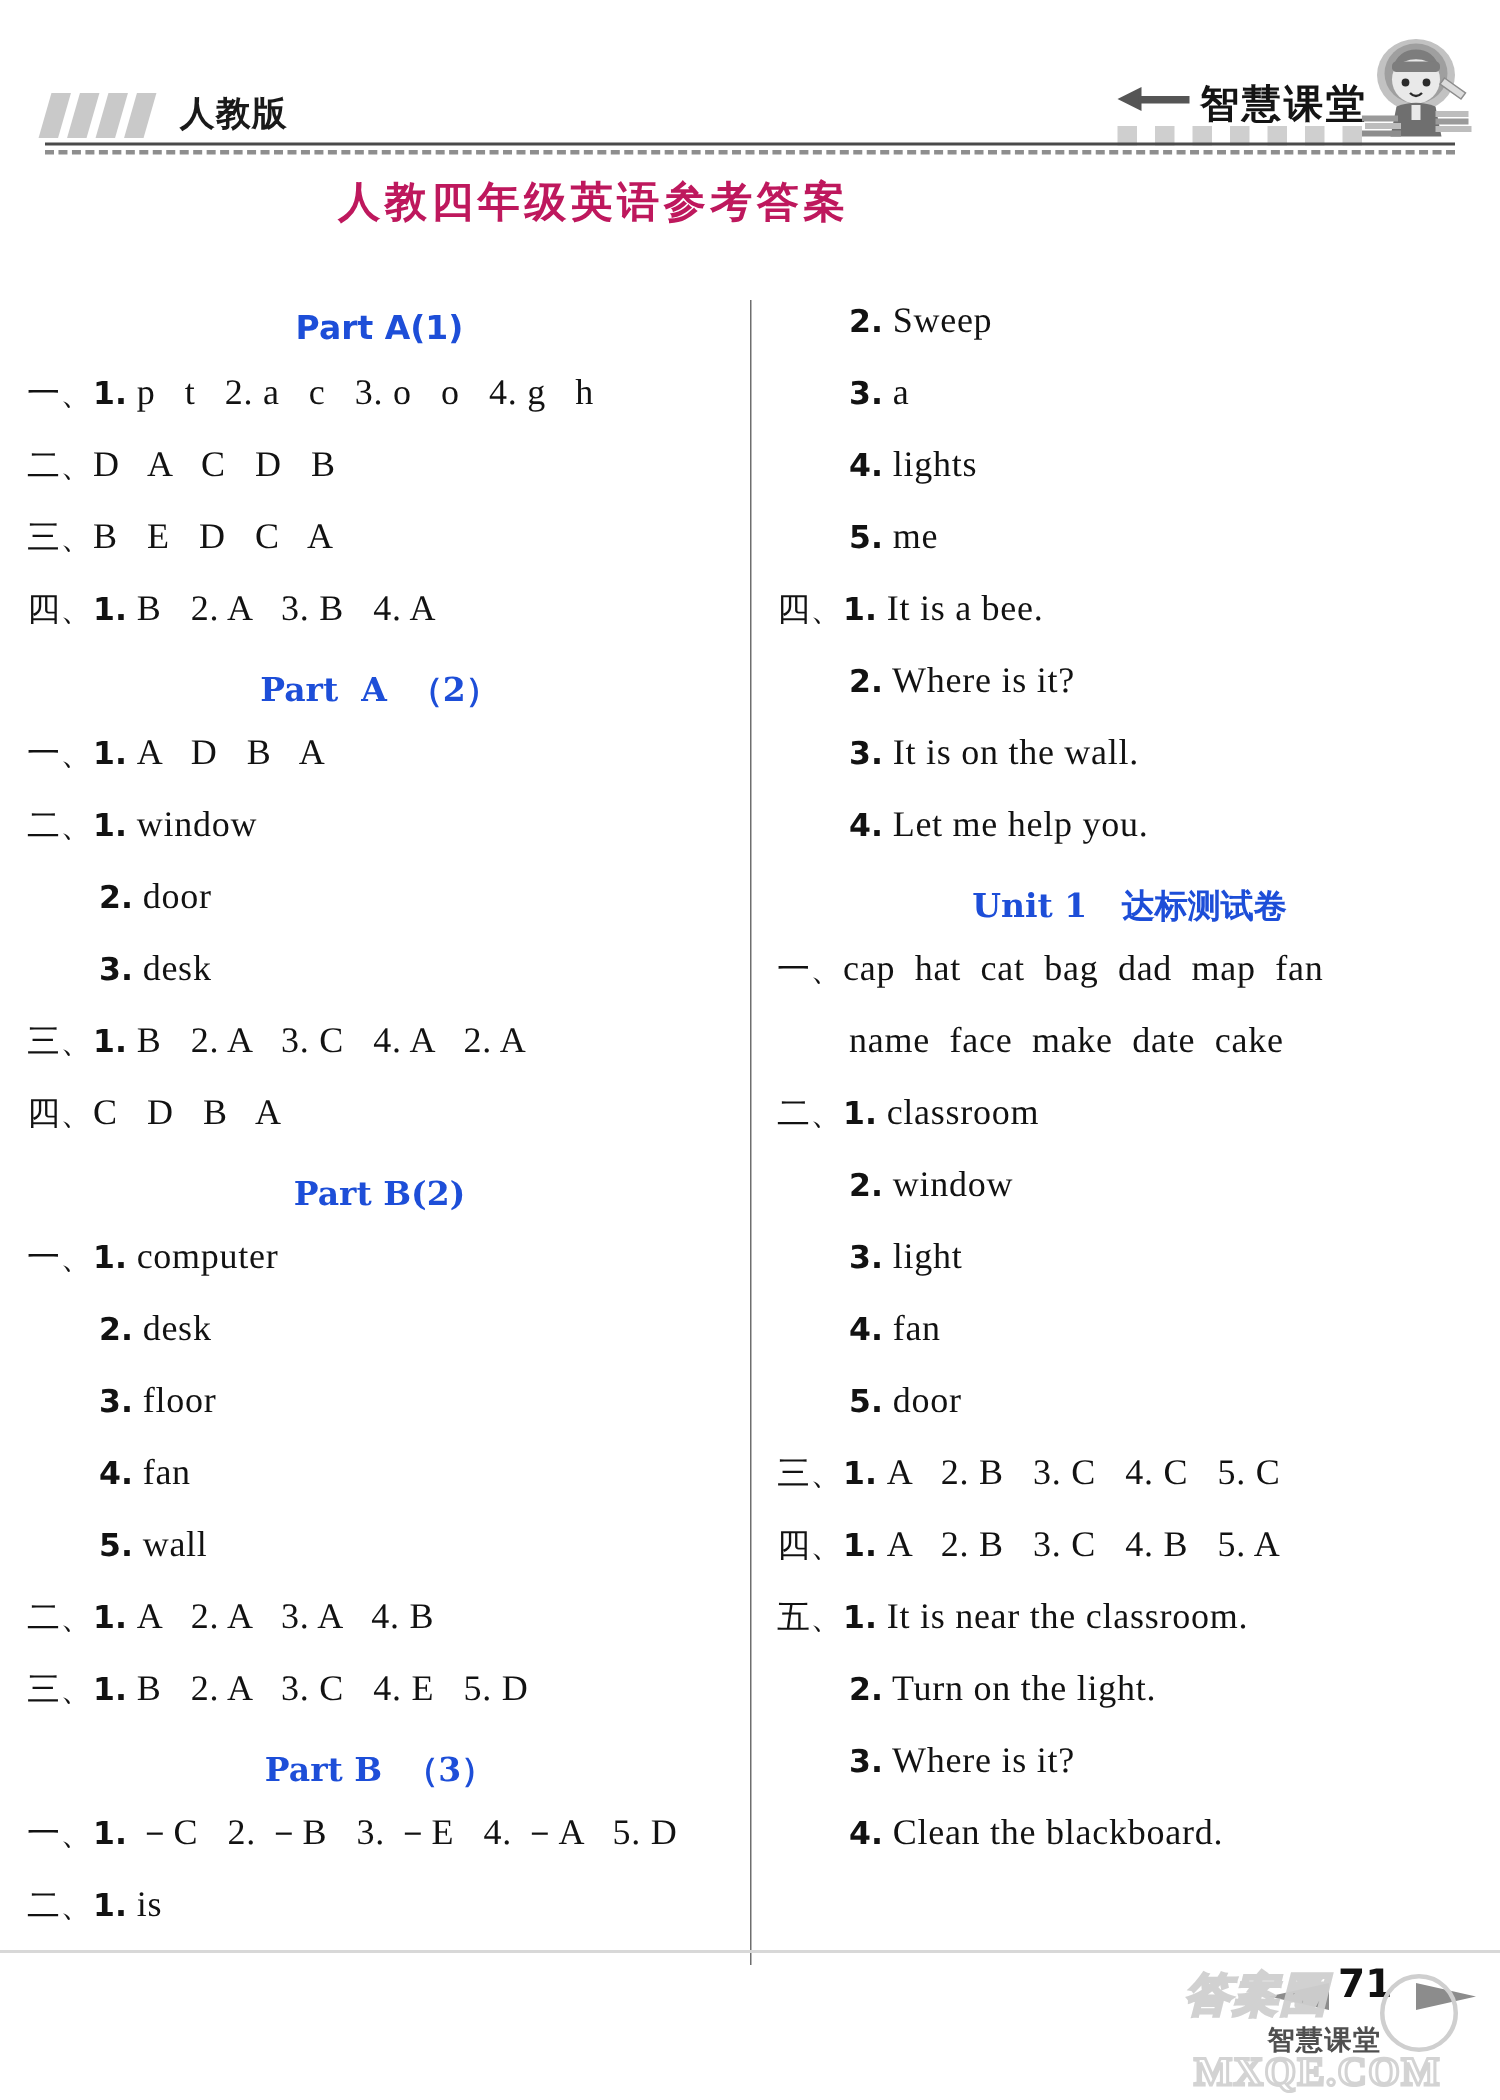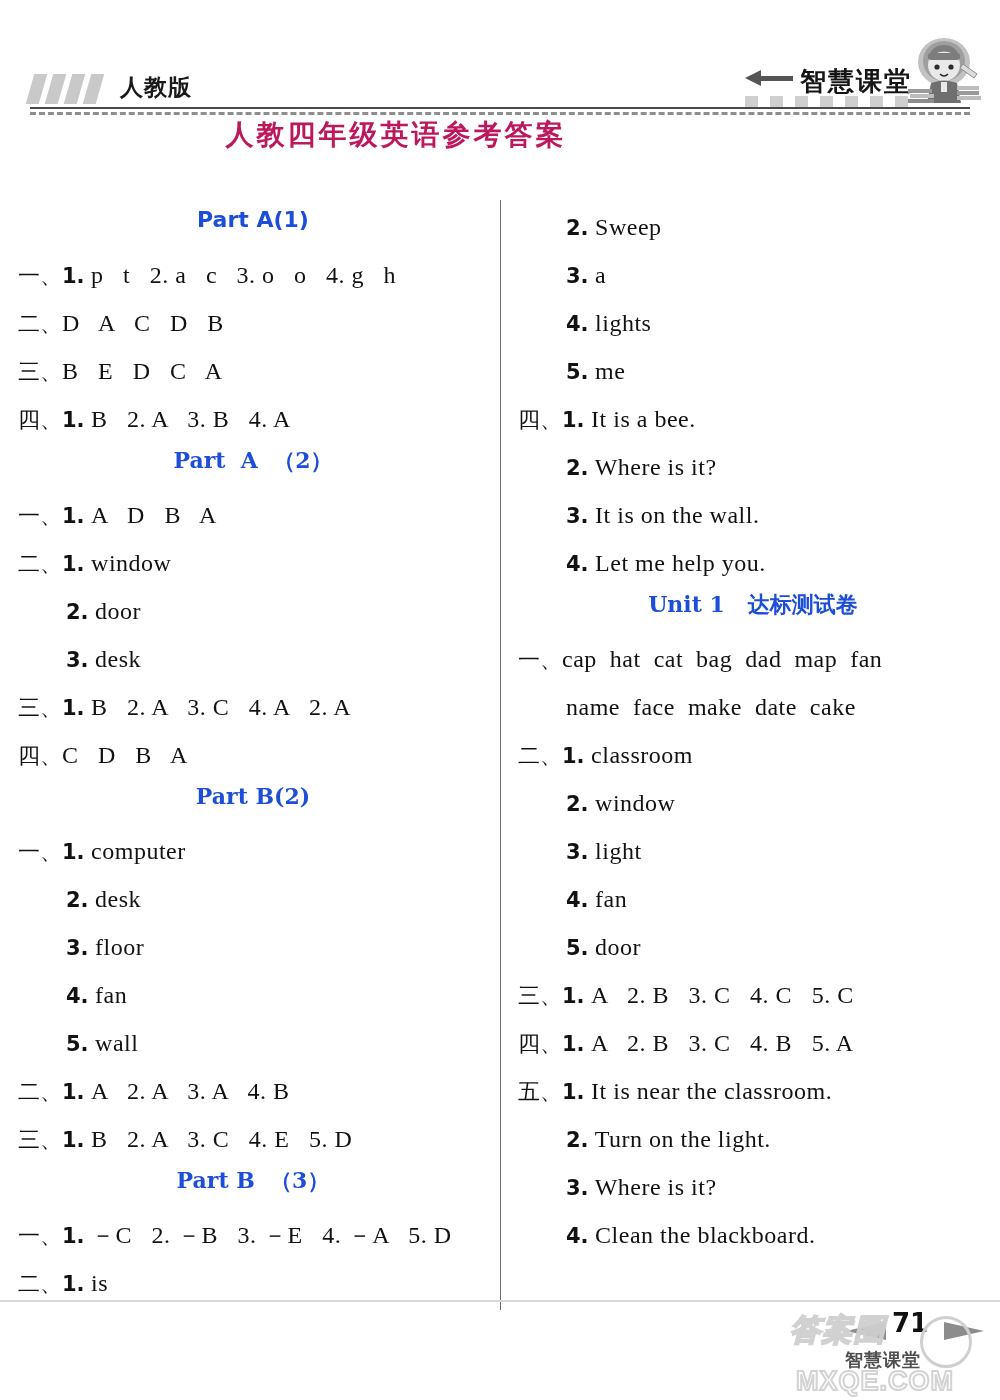--- a/index.html
+++ b/index.html
@@ -12,21 +12,21 @@
     height: 1400px;
     position: relative;
     font-family: "Liberation Serif", "DejaVu Serif", serif;
     color: #111111;
     overflow: hidden;
   }
 
   
   #page-header {
     position: absolute;
-    left: 0; top: 12px;
+    left: 0; top: 0;
     width: 920px; height: 112px;
   }
   .hdr-bars {
     position: absolute;
     left: 30px; top: 62px;
     width: 78px; height: 30px;
   }
   .hdr-bars span {
     position: absolute;
     top: 0;
@@ -166,21 +166,21 @@
     font-family: "DejaVu Sans", sans-serif;
     letter-spacing: 0px;
   }
   .sec-head.serif {
     font-family: "DejaVu Serif", serif;
   }
 
   
   .ans-line {
     height: 48px;
-    line-height: 63px;
+    line-height: 35px;
     font-size: 23px;
     white-space: pre;
     color: #121212;
   }
   .ans-line .cn {
     font-family: "DejaVu Sans", sans-serif;
     font-size: 22px;
   }
   .ans-line .num {
     font-family: "DejaVu Sans", sans-serif;
@@ -261,21 +261,21 @@
   .wm-circle {
     position: absolute;
     left: 130px; top: 6px;
     width: 46px; height: 46px;
     border: 3px solid #cfcfcf;
     border-radius: 50%;
   }
   .wm-url {
     position: absolute;
     left: 6px; top: 56px;
-    font-family: Liberation Sans, sans-serif;
+    font-family: Liberation Serif, serif;
     font-weight: bold;
     font-size: 27px;
     letter-spacing: 1px;
     color: transparent;
     -webkit-text-stroke: 2px #d3d3d3;
   }
 </style>
 </head>
 <body>
 

